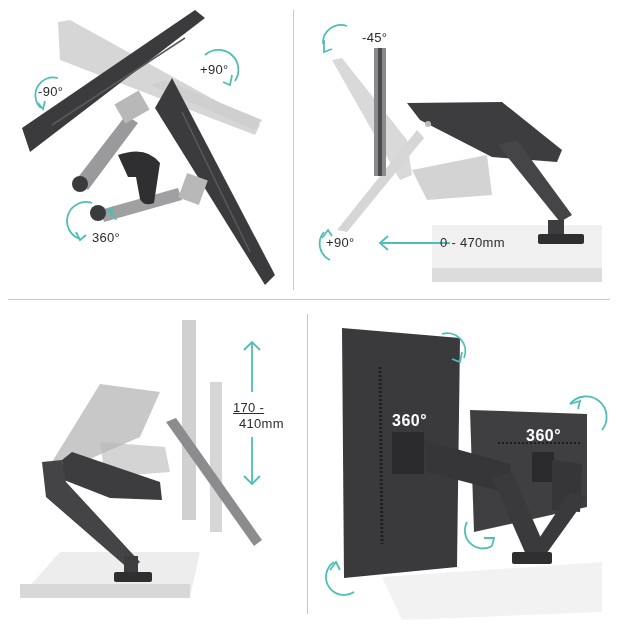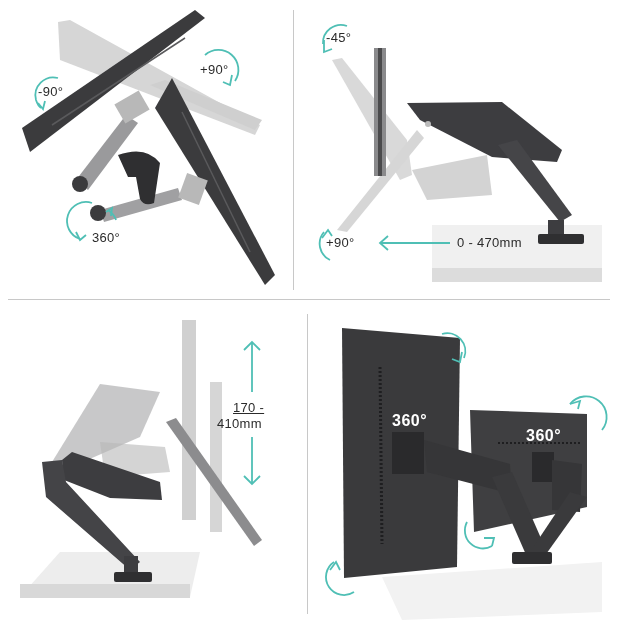--- a/index.html
+++ b/index.html
@@ -88,23 +88,23 @@
     </g>
     <g fill="none" stroke="#4fbfb5" stroke-width="1.8">
       <path d="M12,232 a18,18 0 0 0 6,28"></path>
       <path d="M10,238 l6,-8 l4,6"></path>
     </g>
     <g fill="none" stroke="#4fbfb5" stroke-width="1.8">
       <line x1="68" y1="243" x2="138" y2="243"></line>
       <path d="M76,236 l-8,7 l8,7"></path>
     </g>
   </svg>
-  <div class="label" style="left:14px;top:30px;">-45°</div>
+  <div class="label" style="left:14px;top:30px;padding-left:36px;">-45°</div>
   <div class="label" style="left:14px;top:235px;">+90°</div>
-  <div class="label" style="left:145px;top:235px;text-align:center;">0 - 470mm</div>
+  <div class="label" style="left:128px;top:235px;text-align:center;">0 - 470mm</div>
 </div>
 
 <div class="panel" style="left:0;top:312px;">
   <svg width="312" height="312" viewBox="0 0 312 312">
 
     <polygon points="60,240 200,240 190,285 20,285" fill="#ededed"></polygon>
     <rect x="20" y="272" width="170" height="14" fill="#d8d8d8"></rect>
 
     <rect x="182" y="8" width="14" height="200" fill="#d0d0d0"></rect>
     <rect x="210" y="70" width="12" height="150" fill="#d6d6d6"></rect>
@@ -122,21 +122,21 @@
     <g fill="none" stroke="#4fbfb5" stroke-width="1.8">
       <line x1="252" y1="30" x2="252" y2="80"></line>
       <path d="M244,38 l8,-8 l8,8"></path>
     </g>
     <g fill="none" stroke="#4fbfb5" stroke-width="1.8">
       <line x1="252" y1="125" x2="252" y2="172"></line>
       <path d="M244,164 l8,8 l8,-8"></path>
     </g>
   </svg>
   <div class="label" style="left:233px;top:88px;text-decoration:underline;">170 -</div>
-  <div class="label" style="left:217px;top:104px;text-align:center;">410mm</div>
+  <div class="label" style="left:239px;top:104px;text-align:center;">410mm</div>
 </div>
 
 <div class="panel" style="left:312px;top:312px;">
   <svg width="312" height="312" viewBox="0 0 312 312">
 
     <polygon points="70,265 290,250 290,300 90,308" fill="#f2f2f2"></polygon>
 
     <polygon points="30,16 148,26 145,255 32,266" fill="#3a3a3c"></polygon>
     <line x1="68" y1="55" x2="70" y2="232" stroke="#1e1e20" stroke-width="3" stroke-dasharray="2,2"></line>
 

